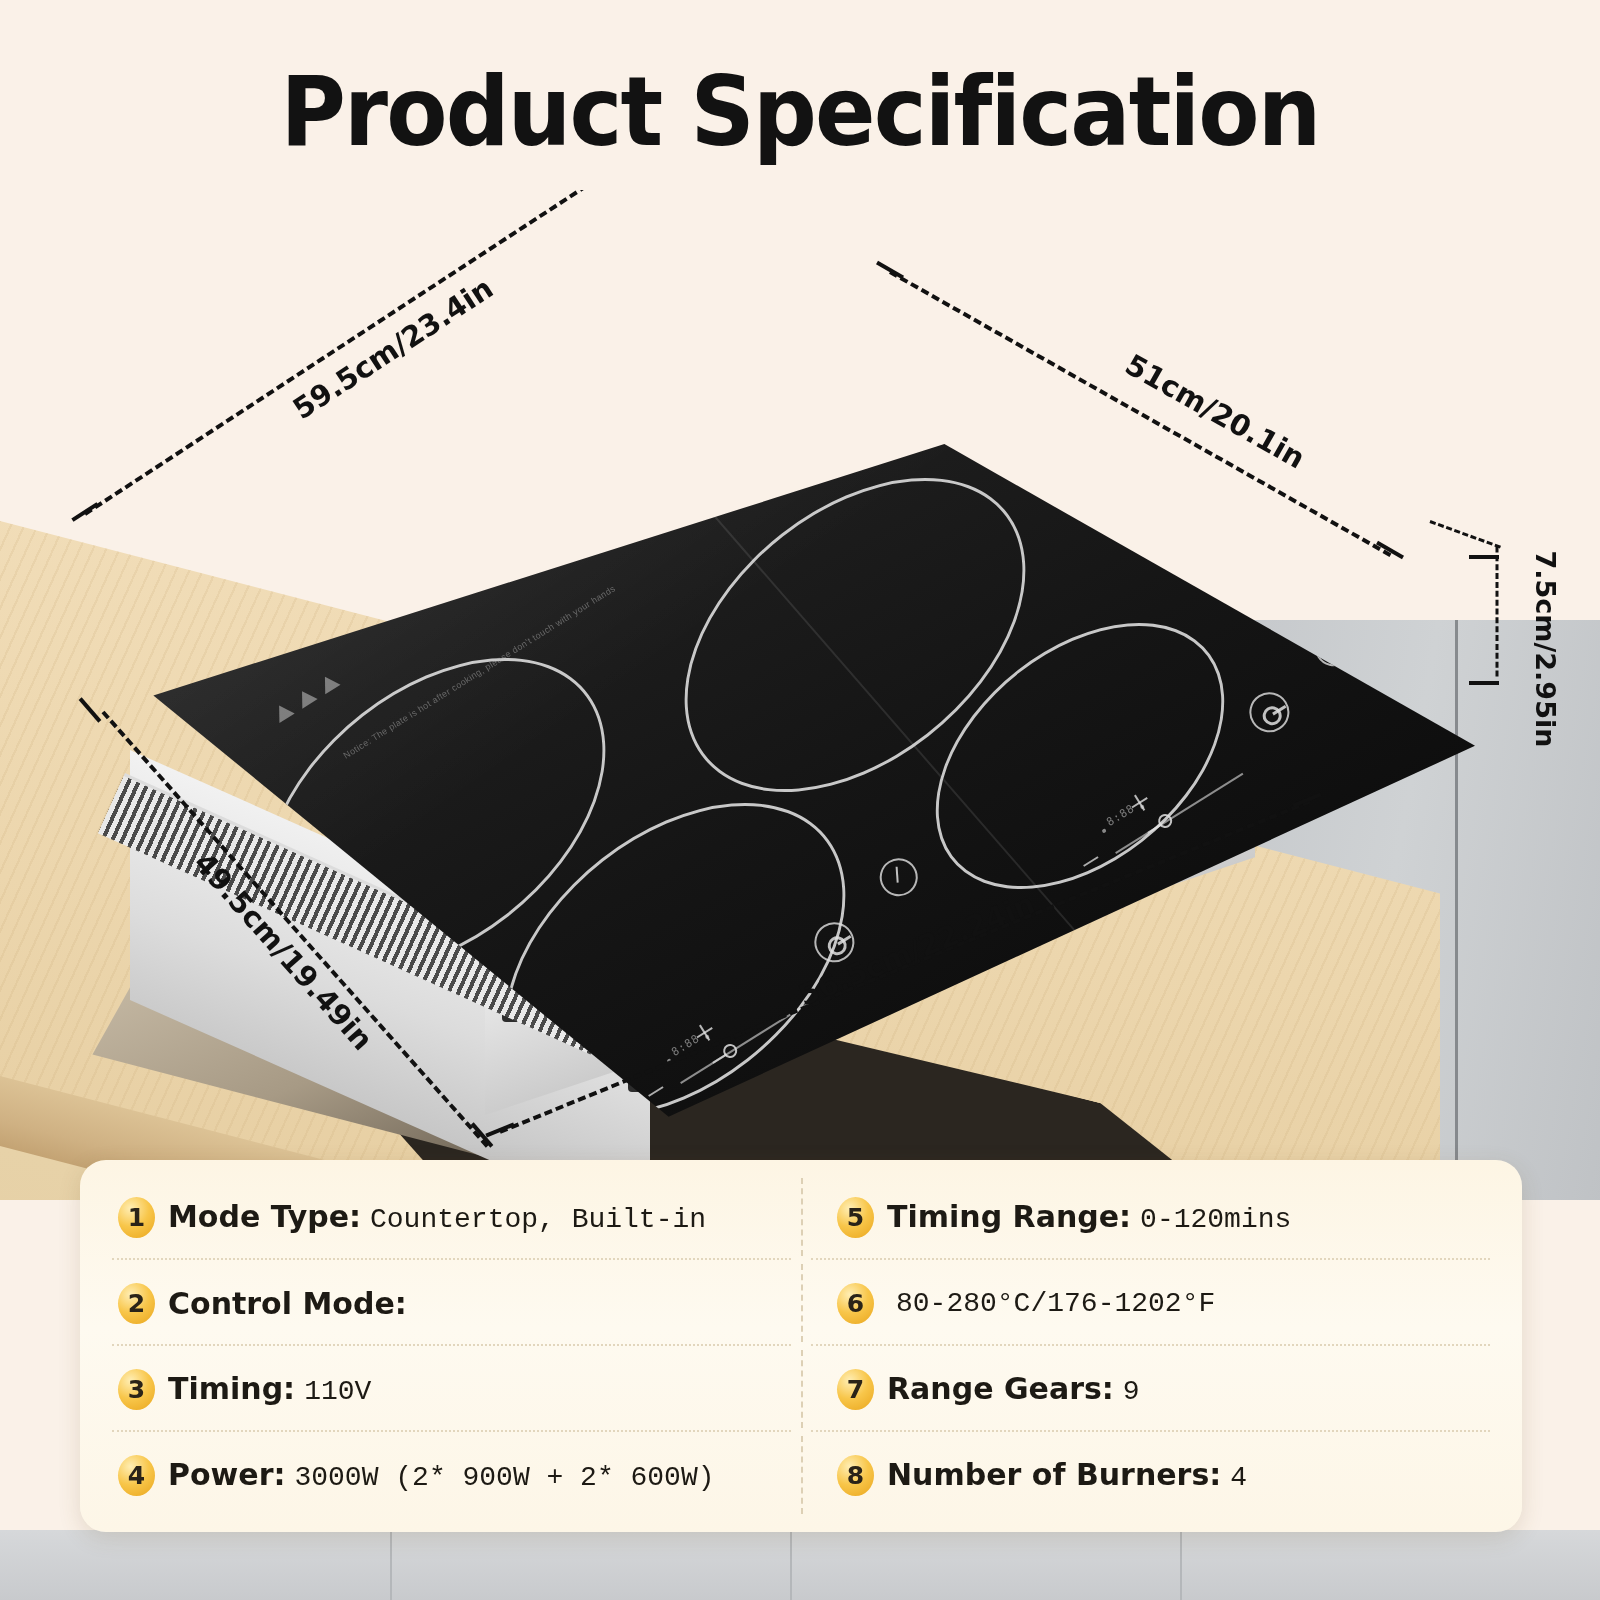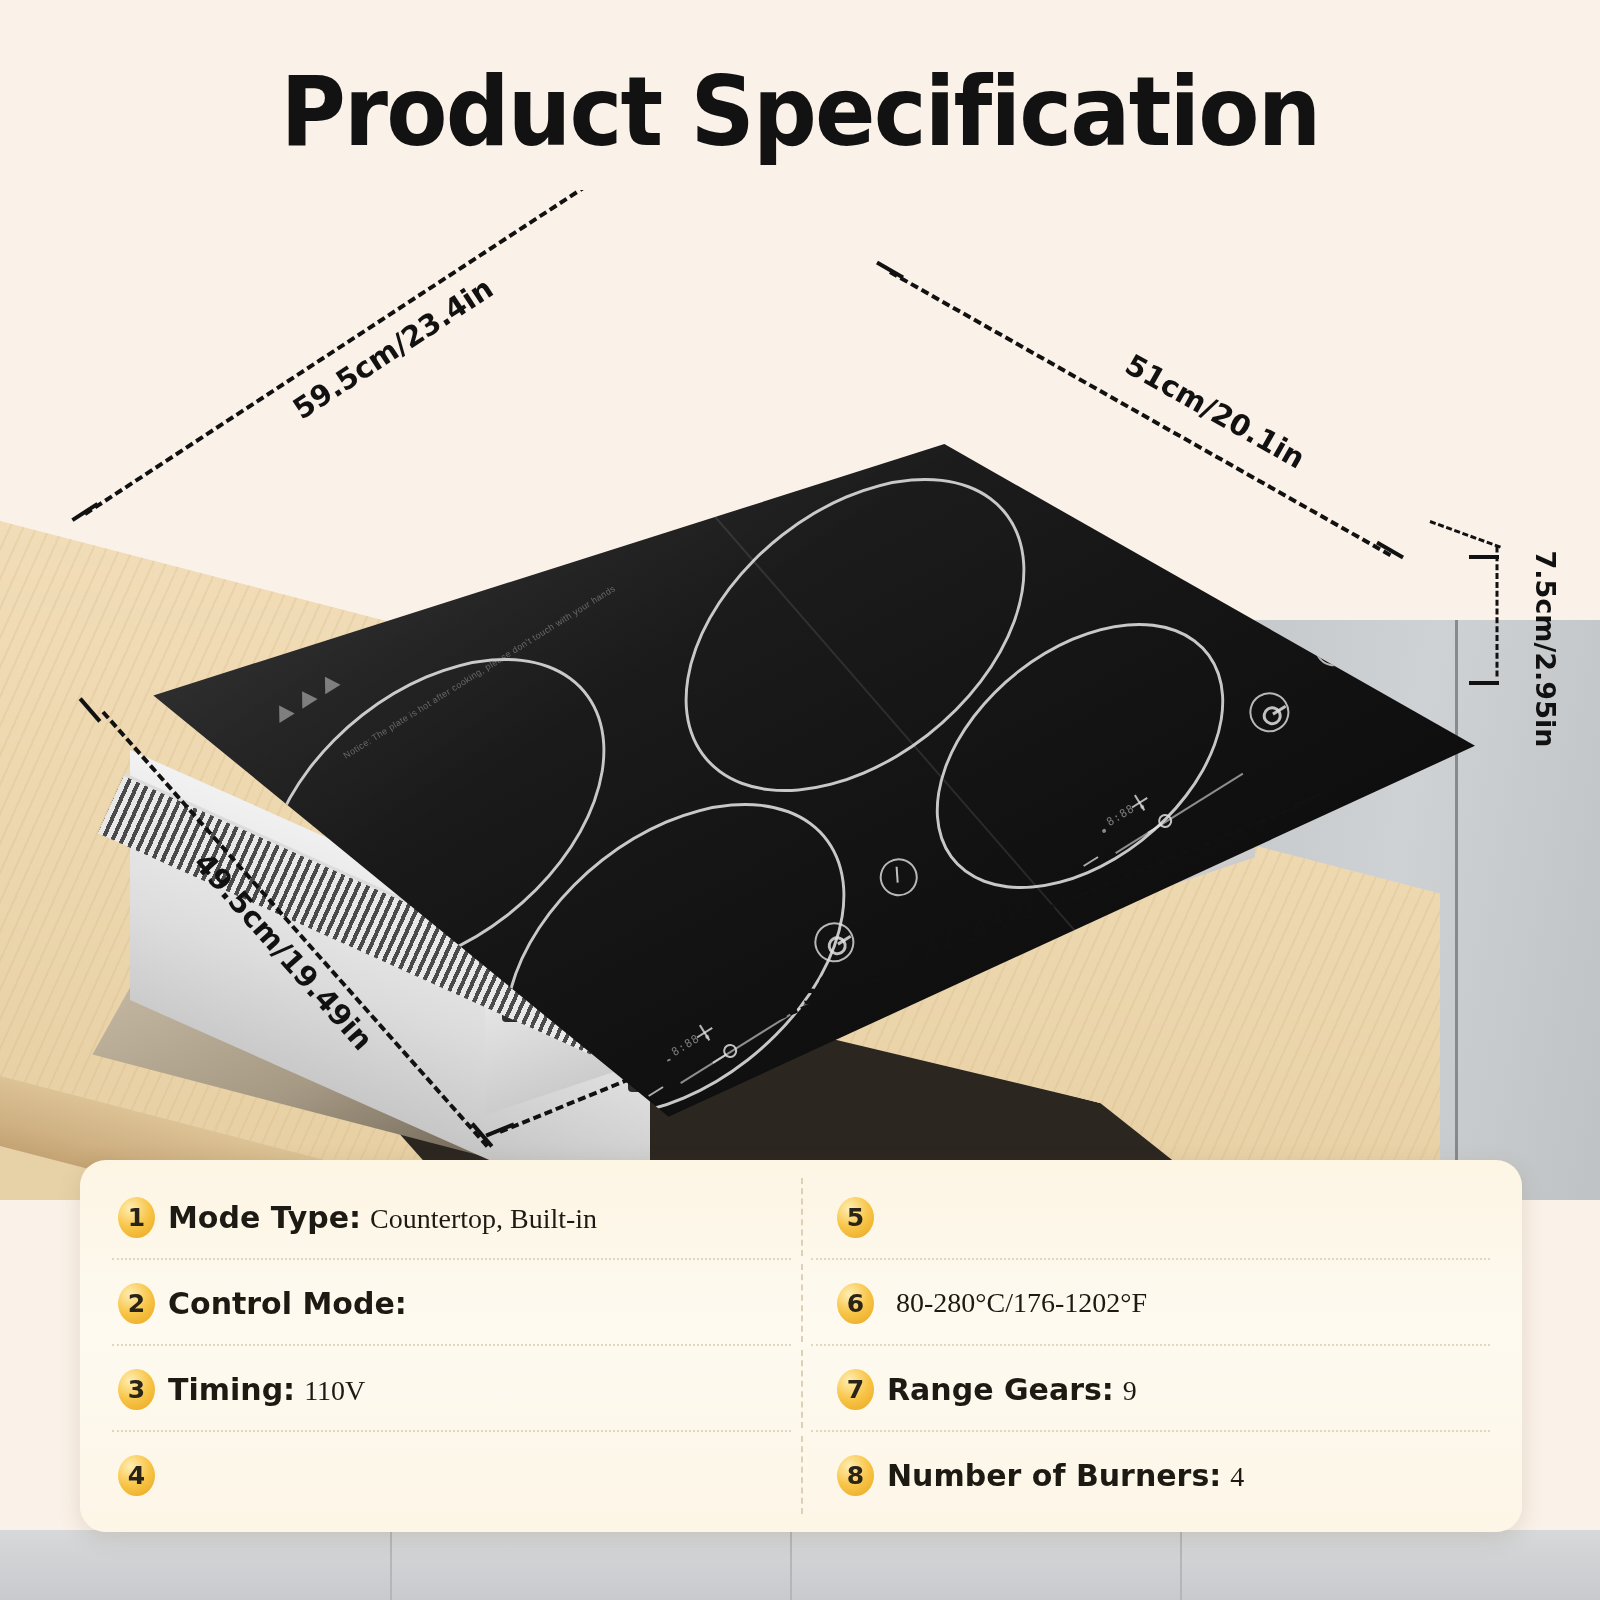--- a/index.html
+++ b/index.html
@@ -289,21 +289,21 @@
     font-size: 25px; font-weight: 700; color: #2a2318;
     font-family: "DejaVu Sans", sans-serif;
   }
   .spec-label {
     font-size: 30px; font-weight: 700; color: #1d1a14;
     font-family: "DejaVu Sans", sans-serif;
     white-space: nowrap;
   }
   .spec-value {
     font-size: 28px; color: #1d1a14;
-    font-family: Liberation Serif, serif;
+    font-family: Liberation Mono, monospace;
     white-space: nowrap;
     margin-left: 9px;
   }
   .spec-text { display:flex; align-items: baseline; }
 
   
   .floor {
     position:absolute; left:0; bottom:0; width:100%; height: 70px;
     background: linear-gradient(180deg,#d6d8da 0%,#c8cacd 100%);
   }
@@ -424,20 +424,24 @@
   <div class="spec-item">
     <div class="badge">1</div>
     <div class="spec-text">
       <span class="spec-label">Mode Type:</span>
       <span class="spec-value">Countertop, Built-in</span>
     </div>
   </div>
 
   <div class="spec-item col-r">
     <div class="badge">5</div>
+    <div class="spec-text">
+      <span class="spec-label">Timing Range:</span>
+      <span class="spec-value">0-120mins</span>
+    </div>
   </div>
 
   <div class="spec-item">
     <div class="badge">2</div>
     <div class="spec-text">
       <span class="spec-label">Control Mode:</span>
     </div>
   </div>
 
   <div class="spec-item col-r">
@@ -458,20 +462,24 @@
   <div class="spec-item col-r">
     <div class="badge">7</div>
     <div class="spec-text">
       <span class="spec-label">Range Gears:</span>
       <span class="spec-value">9</span>
     </div>
   </div>
 
   <div class="spec-item">
     <div class="badge">4</div>
+    <div class="spec-text">
+      <span class="spec-label">Power:</span>
+      <span class="spec-value">3000W (2* 900W + 2* 600W)</span>
+    </div>
   </div>
 
   <div class="spec-item col-r">
     <div class="badge">8</div>
     <div class="spec-text">
       <span class="spec-label">Number of Burners:</span>
       <span class="spec-value">4</span>
     </div>
   </div>
 

